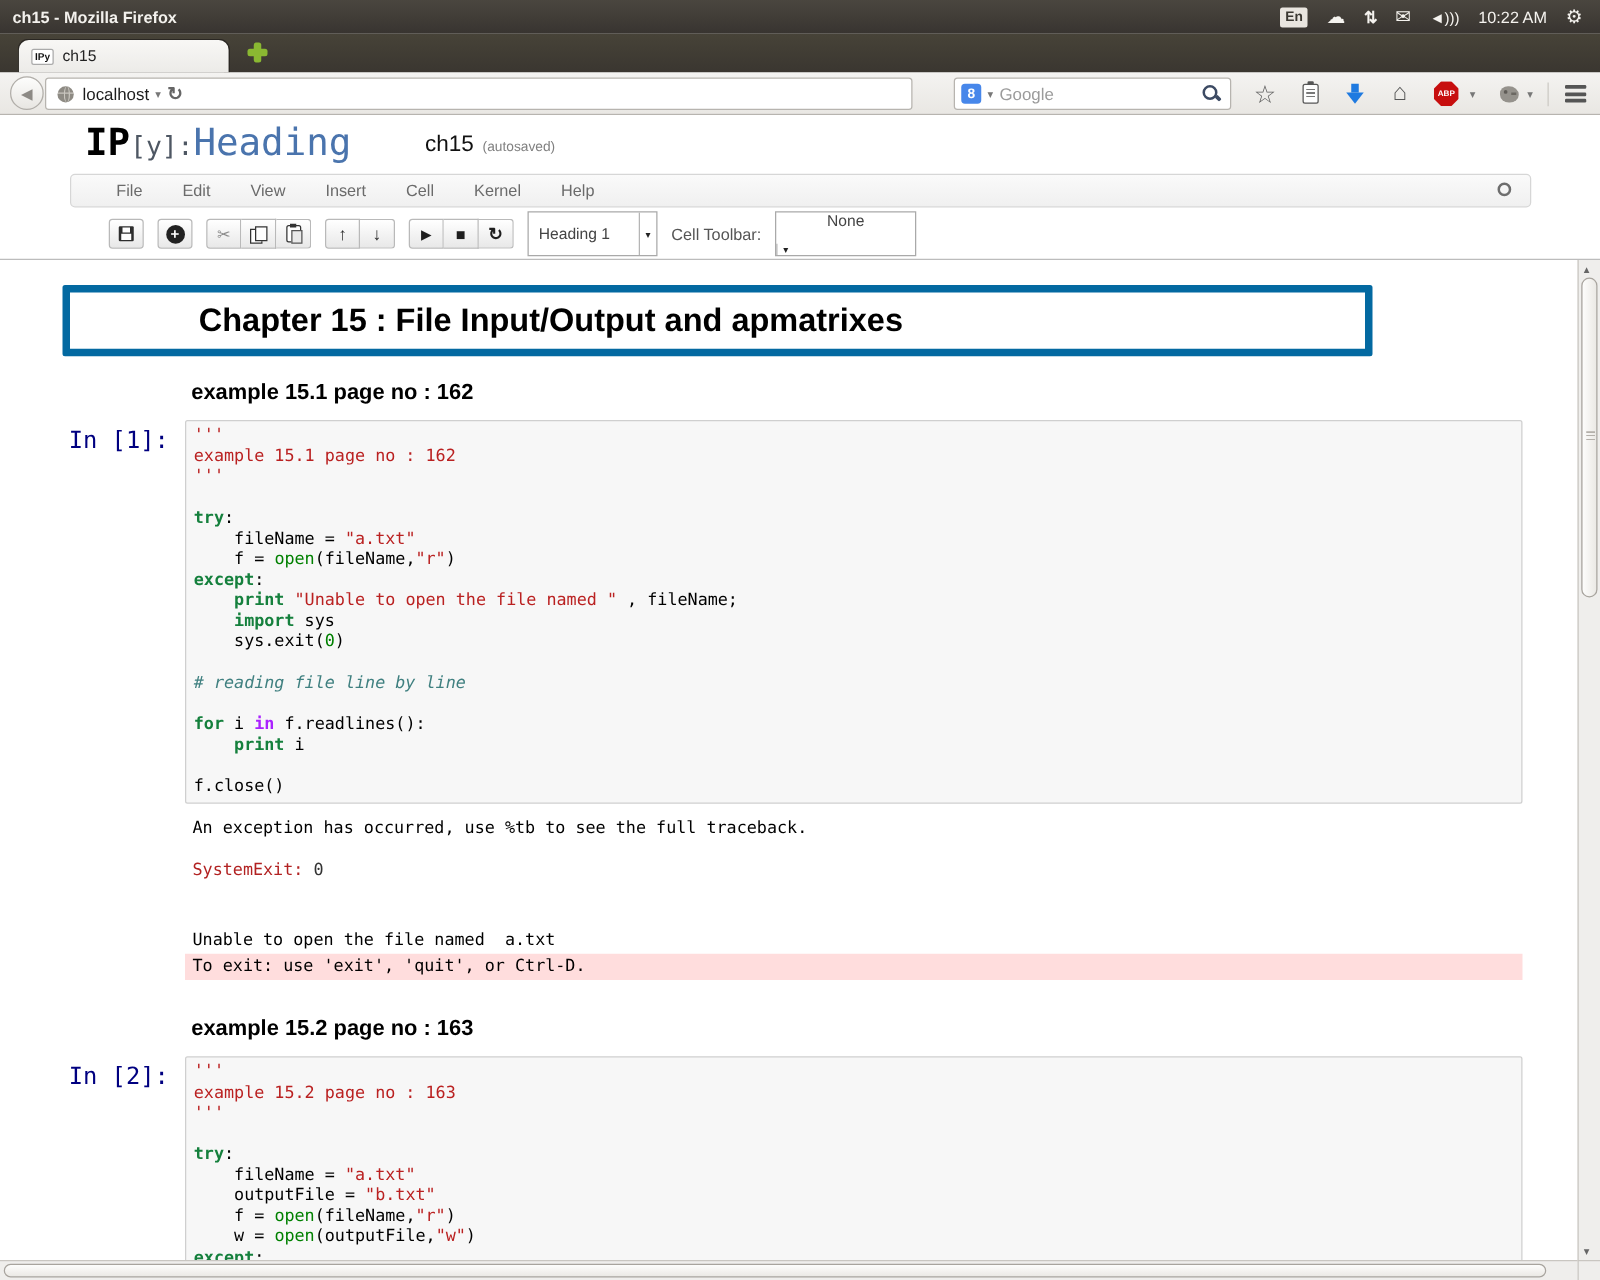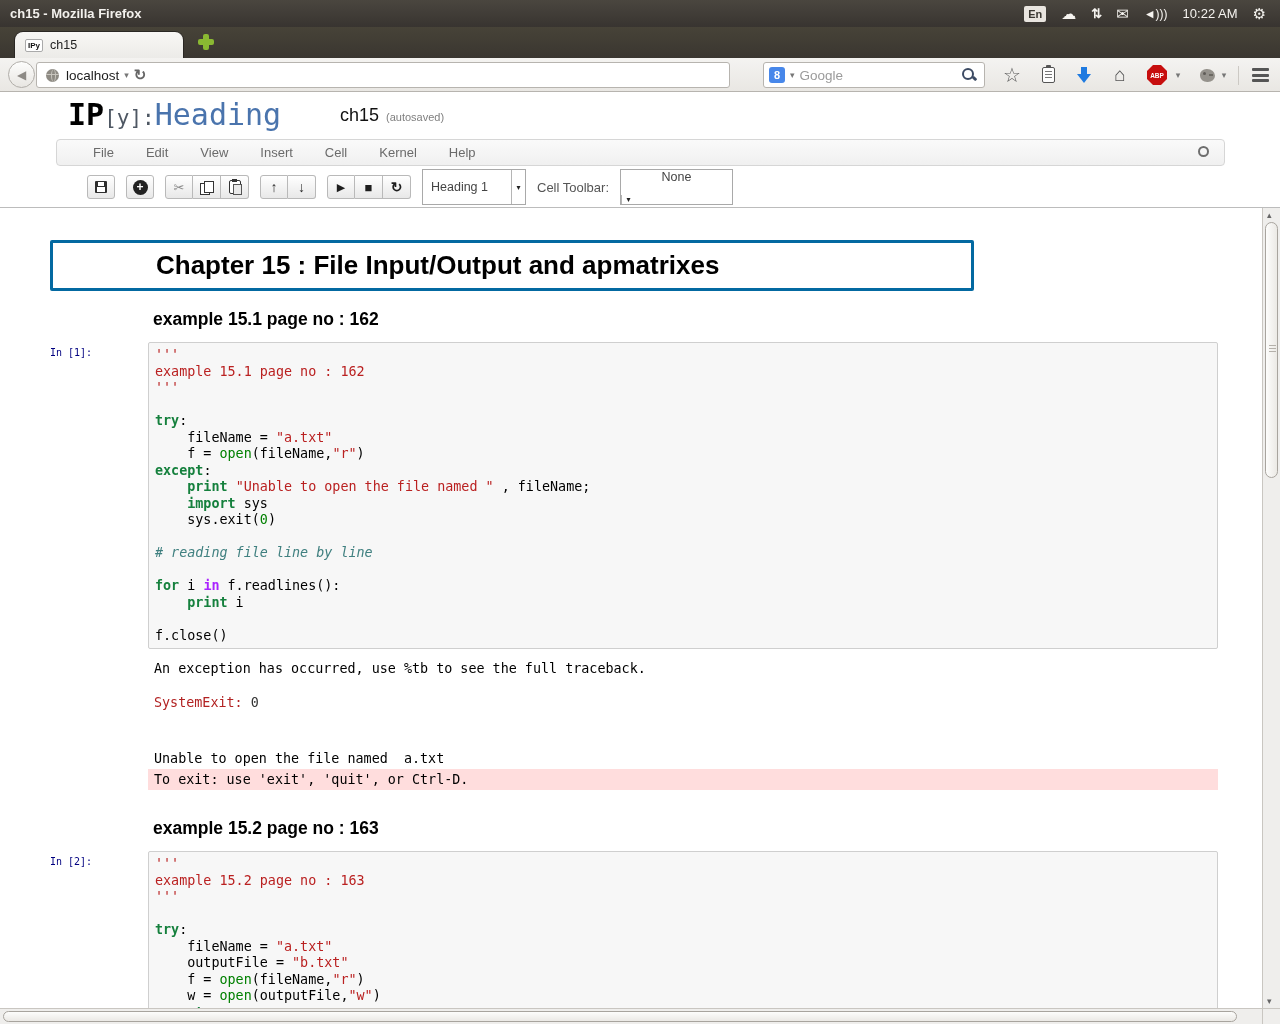--- a/index.html
+++ b/index.html
@@ -130,26 +130,26 @@
   .select .caretbox { width:14px; align-self:stretch; border-left:1px solid #b5b5b5;
                       display:flex; align-items:center; justify-content:center; font-size:8px; color:#222; }
   .sel-celltype { width:104px; }
   .sel-celltoolbar { width:113px;flex-direction:column; }
   .ct-label { font-size:13px; color:#555; }
   .chrome-divider { position:absolute; top:207px; left:0; width:1280px; height:1px; background:#bcbcbc; }
 
   
   .content { position:absolute; top:208px; left:0; width:1262px; height:800px; overflow:hidden; background:#fff; }
   .nb-area { padding:20px 0 0 50px; width:1218px; }
-  .cell-h1 { border:3px solid #0369a1; border-radius:2px; padding:6px 5px; width:924px;margin-top:12px; }
+  .cell-h1 { border:6px solid #0369a1; border-radius:2px; padding:6px 5px; width:1048px; }
   .nb-h1 { margin-left:98px; font-size:26px; font-weight:bold; color:#000; line-height:33px; }
   .nb-h3 { margin:18px 0 12px 103px; font-size:17.5px; font-weight:bold; color:#000; }
   .code-cell { display:flex; width:1168px; margin-top:4px; }
-  .prompt { width:98px; flex:none; text-align:left; padding:5px 8px 0 0;
-            font-family:"DejaVu Sans Mono", monospace; font-size:10px; color:#000080; }
+  .prompt { width:98px; flex:none; text-align:center; padding:5px 8px 0 0;
+            font-family:"DejaVu Sans Mono", monospace; font-size:19px; color:#000080; }
   .input-area { flex:1; background:#f7f7f7; border:1px solid #cfcfcf; border-radius:2px;
                 padding:4px 6px; font-family:"DejaVu Sans Mono", monospace; font-size:13.4px;
                 line-height:16.5px; color:#000; white-space:pre; overflow:hidden; }
   .cm-line { min-height:16.5px; }
   .cm-k { color:#15803d; font-weight:bold; }
   .cm-s { color:#BA2121; }
   .cm-c { color:#408080; font-style:italic; }
   .cm-o { color:#AA22FF; font-weight:bold; }
   .cm-n { color:#008000; }
   .cm-b { color:#008000; }

